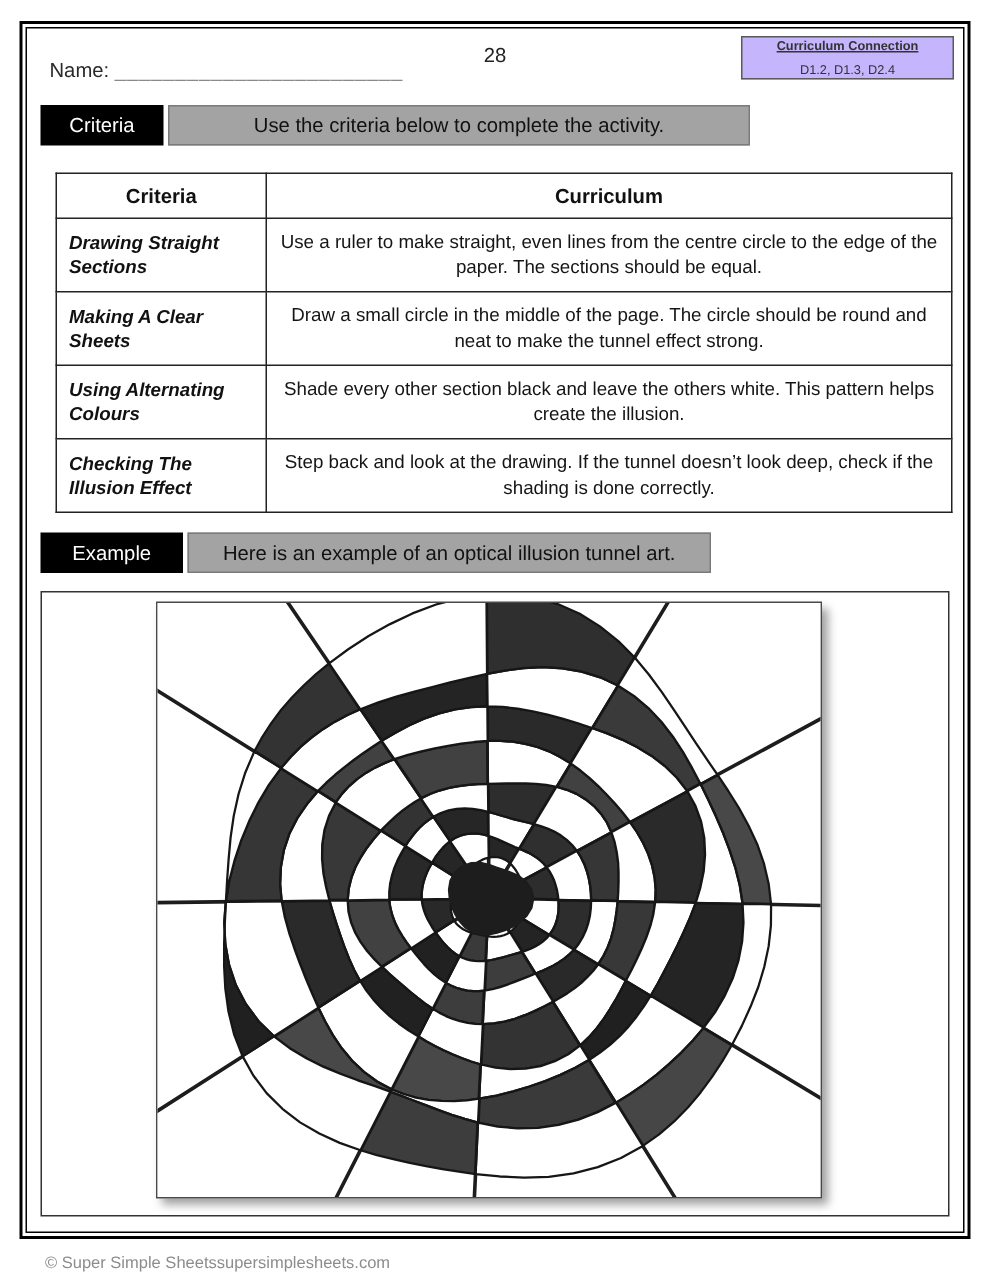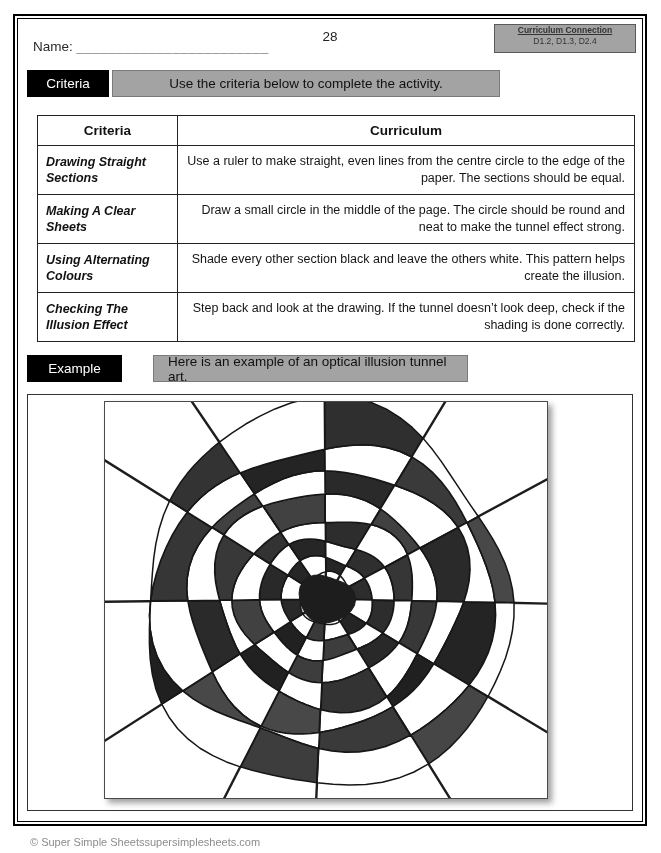--- a/index.html
+++ b/index.html
@@ -15,52 +15,52 @@
   .frame-inner{
     position:relative;width:100%;height:100%;border:1px solid #000;box-sizing:border-box;
   }
   
   .header-row{position:absolute;left:0;top:0;right:0;height:44px;}
   .name-block{position:absolute;left:15px;top:20px;font-size:13.5px;color:#2a2a2a;}
   .name-line{color:#8a8a8a;letter-spacing:.5px;}
   .page-number{position:absolute;left:0;right:0;top:10px;text-align:center;font-size:13.5px;color:#222;}
   .curriculum-box{
     position:absolute;right:6px;top:5px;width:140px;height:27px;
-    background:#a3a3a3;border:1px solid #5a5a5a;
-    display:flex;flex-direction:column;align-items:center;justify-content:flex-start;
+    background:#c4b5fd;border:1px solid #5a5a5a;
+    display:flex;flex-direction:column;align-items:center;justify-content:space-between;
     font-size:8.5px;color:#333;line-height:1.3;
   }
   .curriculum-title{text-decoration:underline;font-weight:bold;}
   
   .banner{position:absolute;left:9px;display:flex;align-items:stretch;gap:3px;height:27px;}
   .banner-label{
     background:#000;color:#fff;font-size:13.5px;display:flex;align-items:center;justify-content:center;
   }
   .banner-instruction{
     background:#a3a3a3;border:1px solid #7a7a7a;color:#111;font-size:13.5px;
     display:flex;align-items:center;justify-content:center;padding:0 14px;box-sizing:border-box;
   }
   .criteria-banner{top:51px;}
   .criteria-banner .banner-label{width:82px;}
   .criteria-banner .banner-instruction{width:388px;}
   .example-banner{top:336px;}
   .example-banner .banner-label{width:95px;}
-  .example-banner .banner-instruction{width:315px;margin-left:28px;}
+  .example-banner .banner-instruction{width:349px;}
   
   .criteria-table{
     position:absolute;left:19px;top:96px;width:598px;border-collapse:collapse;table-layout:fixed;
   }
   .criteria-table th,.criteria-table td{border:1.6px solid #222;vertical-align:middle;}
   .criteria-table th{height:27px;font-size:13.5px;font-weight:bold;text-align:center;padding:1px 4px;}
   .criteria-table col.c1{width:140px;}
   .criteria-table td.crit{
     font-weight:bold;font-size:12.5px;text-align:left;padding:4px 8px;line-height:1.3;height:40px;font-style:italic;
   }
   .criteria-table td.desc{
-    font-size:12.5px;text-align:right;padding:4px 9px;line-height:1.4;color:#151515;margin-top:26px;
+    font-size:12.5px;text-align:center;padding:4px 9px;line-height:1.4;color:#151515;margin-top:26px;
   }
   
   .example-box{
     position:absolute;left:9px;top:375px;width:606px;height:417px;
     border:1px solid #333;box-sizing:border-box;background:#fff;
   }
   .illusion-photo{
     position:absolute;left:76px;top:6px;width:442px;height:396px;
     border:1px solid #4a4a4a;background:#fdfdfd;
     box-shadow:4px 4px 6px rgba(0,0,0,.38);

